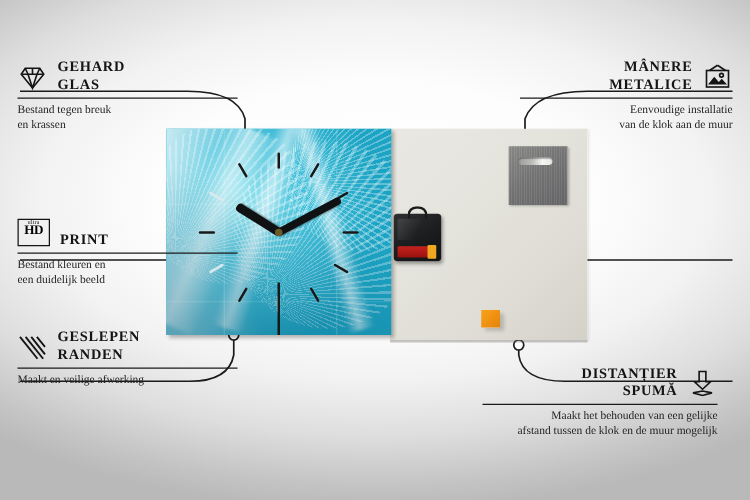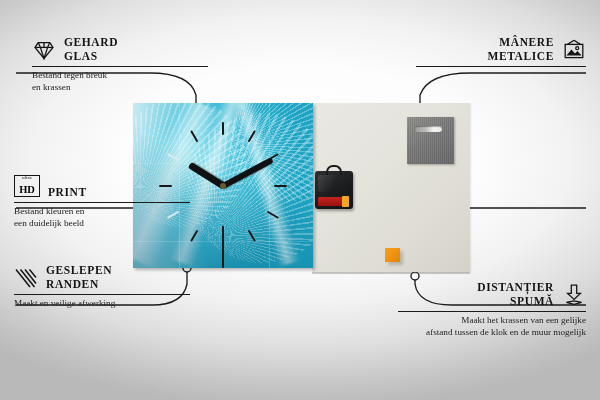--- a/index.html
+++ b/index.html
@@ -144,42 +144,42 @@
   .co-title{
     font-size:11.5px; font-weight:bold; letter-spacing:.6px; color:#141414;
     line-height:13.5px; text-transform:uppercase; white-space:nowrap;
   }
   .co-rule{ height:1px; background:#1b1b1b; margin-top:3px; }
   .co-desc{
     font-size:9.2px; color:#232323; line-height:11.6px; margin-top:3px; white-space:pre-line;
   }
   .left .co-head{ justify-content:flex-start; }
   .left .co-title{ text-align:left; }
-  .right .co-head{ justify-content:flex-end; }
+  .right .co-head{ justify-content:flex-end;margin-top:12px; }
   .right .co-title{ text-align:right; }
   .right .co-desc{ text-align:right; }
 
   .ico{ width:24px; height:24px; flex:0 0 24px; }
   .ico svg{ display:block; width:24px; height:24px; }
   .ico.hd{
     width:26px; height:22px; flex:0 0 26px; border:1.6px solid #141414;
-    display:flex; flex-direction:column; align-items:center; justify-content:space-between;
+    display:flex; flex-direction:column; align-items:center; justify-content:flex-start;
     line-height:1;
   }
   .ico.hd b{ font-size:10.5px; font-weight:bold; letter-spacing:-.2px; }
   .ico.hd i{ font-size:4.6px; font-style:normal; letter-spacing:.2px; }
 
   #lines{ position:absolute; inset:0; pointer-events:none; }
 
-  .pos-a{ left:14px; top:36px;  width:176px;margin-left:18px; }
+  .pos-a{ left:14px; top:48px;  width:176px; }
   .pos-b{ left:14px; top:172px; width:176px; }
   .pos-c{ left:14px; top:264px; width:176px; }
   .pos-d{ left:416px; top:36px;  width:170px; }
   .pos-e{ left:410px; top:170px; width:176px; }
-  .pos-f{ left:398px; top:281px; width:188px; }
+  .pos-f{ left:386px; top:281px; width:188px; }
 </style>
 </head>
 <body>
 
 <div id="stage">
 
   <svg id="lines" viewBox="0 0 600 400" width="600" height="400">
     <g fill="none" stroke="#1b1b1b" stroke-width="1.35">
       <path d="M16,73 L150,73 Q190,73 196,95 L196,109"></path>
       <path d="M16,208 L148,208 Q183,208 186,196 L186,189"></path>
@@ -328,31 +328,33 @@
         <svg viewBox="0 0 24 24" fill="none" stroke="#141414" stroke-width="1.3">
           <path d="M12 2.2 L5.6 6.4"></path>
             <path d="M12 2.2 L18.4 6.4"></path>
           <rect x="3.2" y="6.4" width="17.6" height="13.2"></rect>
           <path d="M4.4 17.6 L9.4 11.4 L13 15.6 L15.4 13 L19.6 17.6 Z" fill="#141414" stroke="none"></path>
           <circle cx="15.2" cy="10.2" r="1.5"></circle>
         </svg>
       </span>
     </div>
     <div class="co-rule"></div>
+    <div class="co-desc">Eenvoudige installatie
+van de klok aan de muur</div>
   </div>
 
 
   <div class="callout right pos-f">
     <div class="co-head">
       <span class="co-title"><span>DISTANȚIER</span><br><span>SPUMĂ</span></span>
       <span class="ico">
         <svg viewBox="0 0 24 24" fill="none" stroke="#141414" stroke-width="1.3">
           <path d="M9.3 2.2 H14.7 V10.4 H18.4 L12 16.4 L5.6 10.4 H9.3 Z"></path>
           <path d="M12 17.8 L19.6 19.3 L12 21.4 L4.4 19.3 Z"></path>
         </svg>
       </span>
     </div>
     <div class="co-rule"></div>
-    <div class="co-desc">Maakt het krassen van een gelijke
+    <div class="co-desc">Maakt het behouden van een gelijke
 afstand tussen de klok en de muur mogelijk</div>
   </div>
 
 </div>
 
 </body></html>

